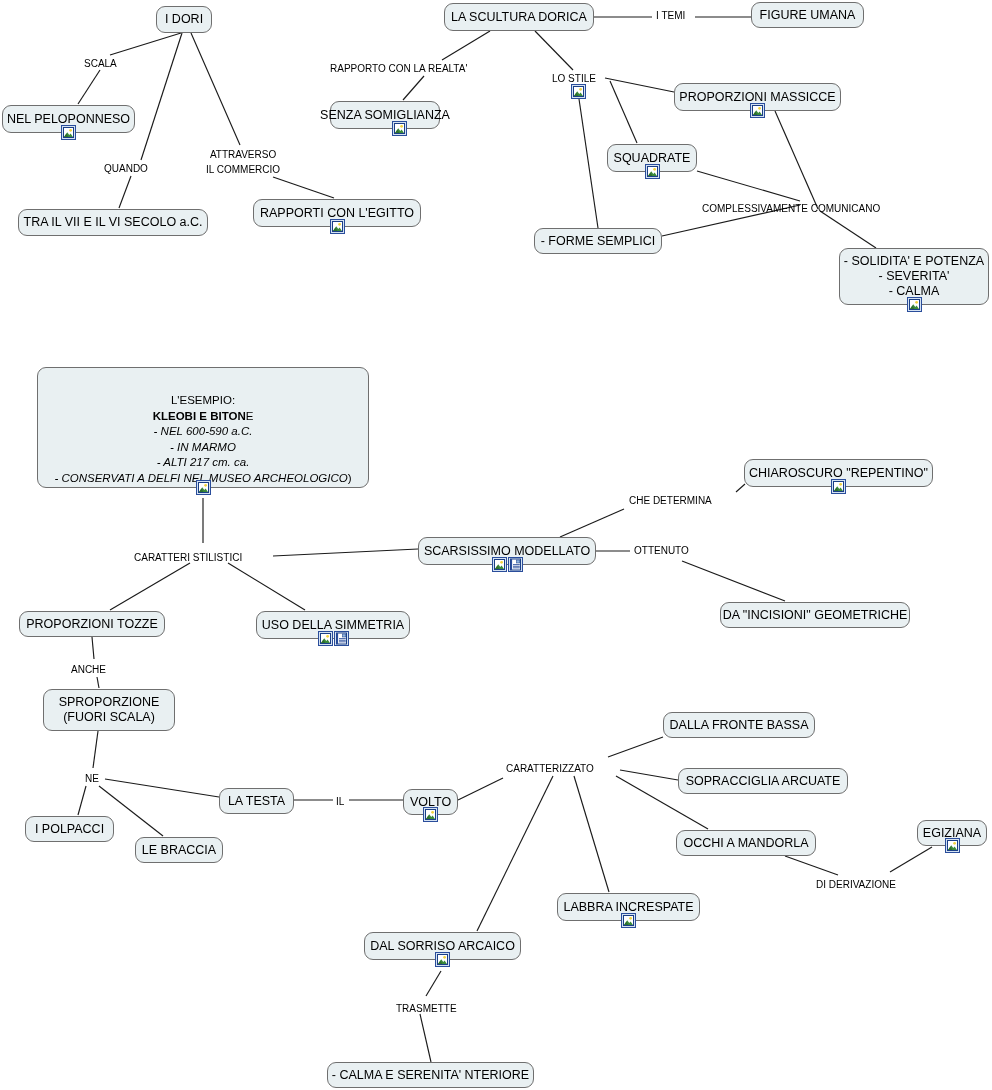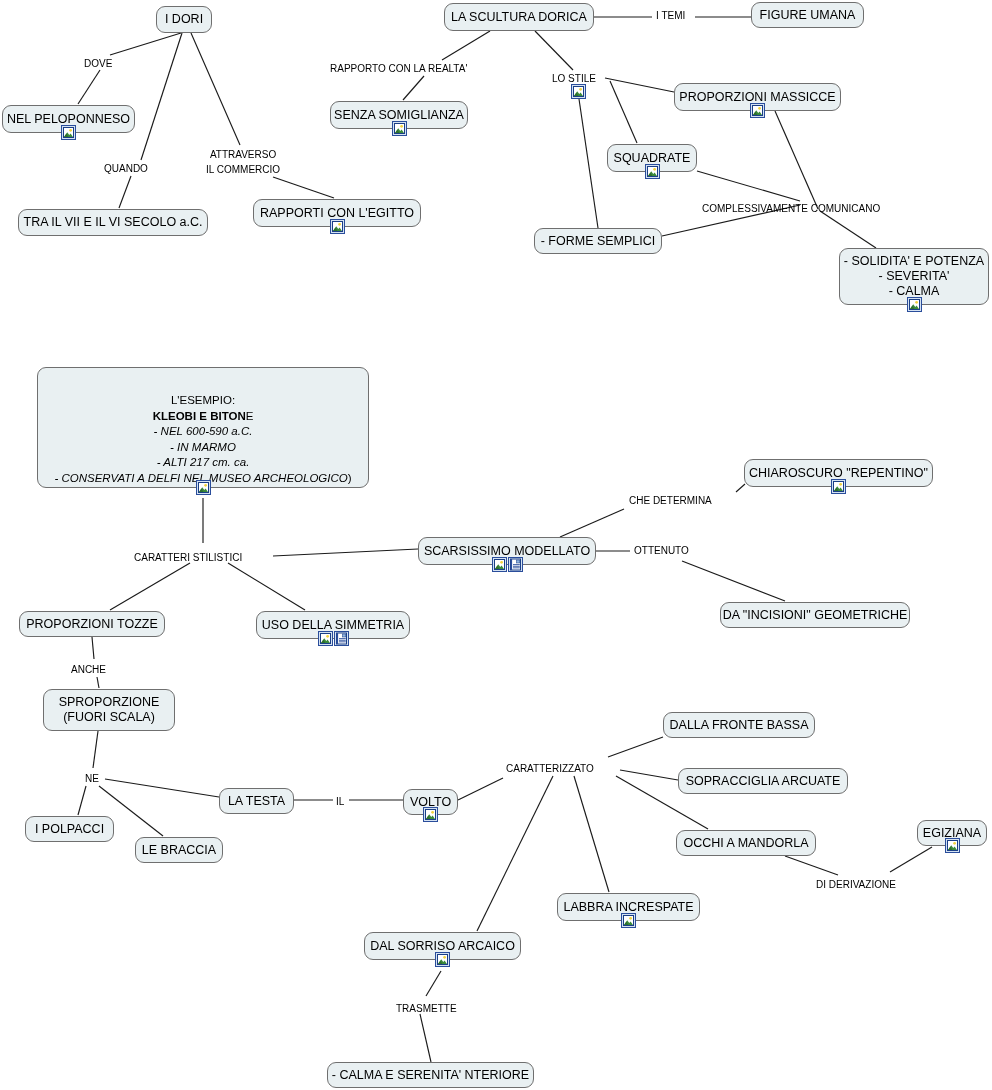--- a/index.html
+++ b/index.html
@@ -156,21 +156,21 @@
           <path d="M3 12 L5.4 8.6 L7.3 12 Z" fill="#2e6e2e"></path>
         </svg>
       </span>
     </div>
     <div class="node" style="left: 444px; top: 3px; width: 150px; height: 28px;">
       <span class="txt">LA SCULTURA DORICA</span>
     </div>
     <div class="node" style="left: 751px; top: 2px; width: 113px; height: 26px;">
       <span class="txt">FIGURE UMANA</span>
     </div>
-    <div class="node" style="left: 330px; top: 101px; width: 138px; height: 28px;">
+    <div class="node" style="left: 330px; top: 101px; width: 110px; height: 28px;">
       <span class="txt">SENZA SOMIGLIANZA</span>
     </div>
     <div class="icons" style="left: 391.5px; top: 121px;">
       <span class="ico">
         <svg viewBox="0 0 15 15" xmlns="http://www.w3.org/2000/svg">
           <rect x="0.5" y="0.5" width="14" height="14" fill="#d4e2f2" stroke="#2a4d9b" stroke-width="1"></rect>
           <rect x="2.5" y="2.5" width="10" height="10" fill="#ffffff" stroke="#1b3f86" stroke-width="1"></rect>
           <circle cx="9.6" cy="5.3" r="1.35" fill="#f2d23c"></circle>
           <path d="M3 12 L6.2 7.2 L8.3 10 L9.6 8.4 L12 12 Z" fill="#3b8a3b"></path>
           <path d="M3 12 L5.4 8.6 L7.3 12 Z" fill="#2e6e2e"></path>
@@ -393,21 +393,21 @@
           <rect x="2.5" y="2.5" width="10" height="10" fill="#ffffff" stroke="#1b3f86" stroke-width="1"></rect>
           <circle cx="9.6" cy="5.3" r="1.35" fill="#f2d23c"></circle>
           <path d="M3 12 L6.2 7.2 L8.3 10 L9.6 8.4 L12 12 Z" fill="#3b8a3b"></path>
           <path d="M3 12 L5.4 8.6 L7.3 12 Z" fill="#2e6e2e"></path>
         </svg>
       </span>
     </div>
     <div class="node" style="left: 327px; top: 1062px; width: 207px; height: 26px;">
       <span class="txt">- CALMA E SERENITA' NTERIORE</span>
     </div>
-    <div class="label" style="left: 84px; top: 56px;">DOVE</div>
+    <div class="label" style="left: 84px; top: 56px;">SCALA</div>
     <div class="label" style="left: 104px; top: 161px;">QUANDO</div>
     <div class="label" style="left: 206px; top: 147px;">ATTRAVERSO
 IL COMMERCIO</div>
     <div class="label" style="left: 330px; top: 61px;">RAPPORTO CON LA REALTA'</div>
     <div class="label" style="left: 656px; top: 8px;">I TEMI</div>
     <div class="label" style="left: 552px; top: 71px;">LO STILE</div>
     <div class="label" style="left: 702px; top: 201px;">COMPLESSIVAMENTE COMUNICANO</div>
     <div class="label" style="left: 134px; top: 550px;">CARATTERI STILISTICI</div>
     <div class="label" style="left: 629px; top: 493px;">CHE DETERMINA</div>
     <div class="label" style="left: 634px; top: 543px;">OTTENUTO</div>

